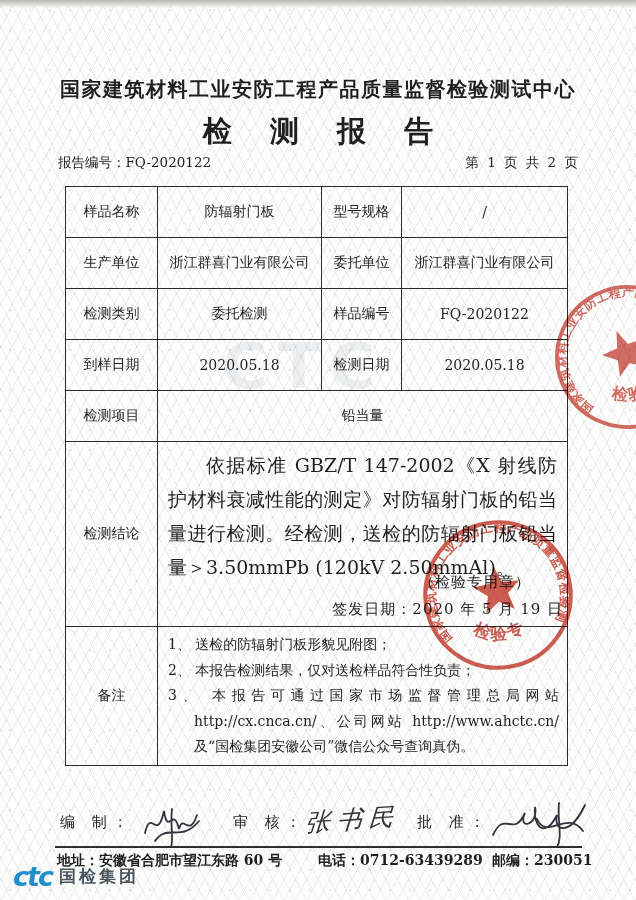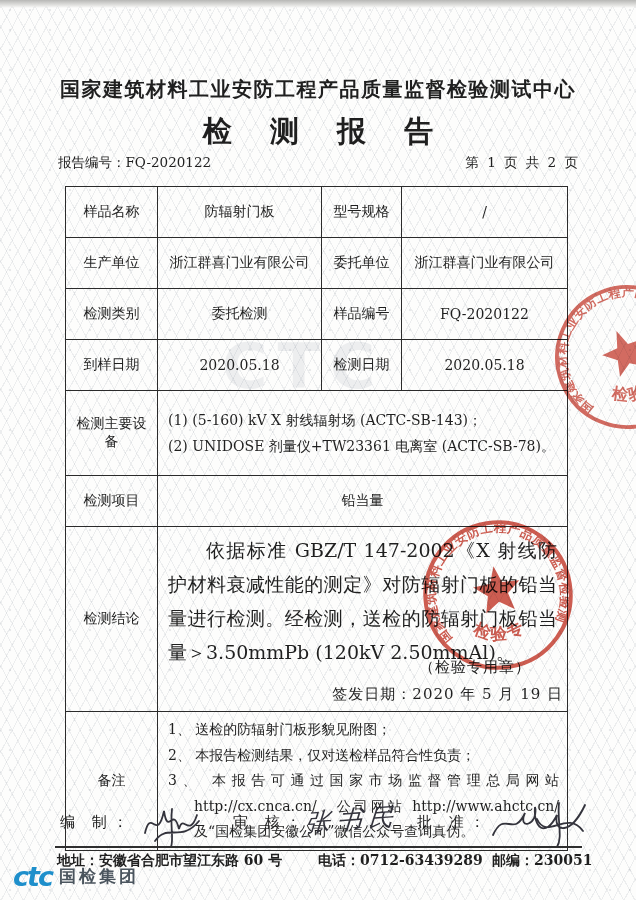--- a/index.html
+++ b/index.html
@@ -109,27 +109,20 @@
     <td class="val-c">委托检测</td>
     <td class="lbl">样品编号</td>
     <td class="val-c">FQ-2020122</td>
   </tr>
   <tr style="height:44px">
     <td class="lbl">到样日期</td>
     <td class="val-c">2020.05.18</td>
     <td class="lbl">检测日期</td>
     <td class="val-c">2020.05.18</td>
   </tr>
-  <tr style="height:53px">
-    <td class="lbl">检测主要设备</td>
-    <td class="val-l" colspan="3">
-      <div class="eq-line">(1) (5-160) kV X 射线辐射场 (ACTC-SB-143)；</div>
-      <div class="eq-line">(2) UNIDOSE 剂量仪+TW23361 电离室 (ACTC-SB-78)。</div>
-    </td>
-  </tr>
   <tr style="height:35px">
     <td class="lbl">检测项目</td>
     <td class="val-c" colspan="3">铅当量</td>
   </tr>
   <tr style="height:185px">
     <td class="lbl">检测结论</td>
     <td class="concl-cell" colspan="3">
       <div class="concl-par">依据标准 GBZ/T 147-2002《X 射线防护材料衰减性能的测定》对防辐射门板的铅当量进行检测。经检测，送检的防辐射门板铅当量＞3.50mmPb (120kV  2.50mmAl)。</div>
       <div class="seal-note">（检验专用章）</div>
       <div class="issue-date">签发日期：2020 年 5 月 19 日</div>

